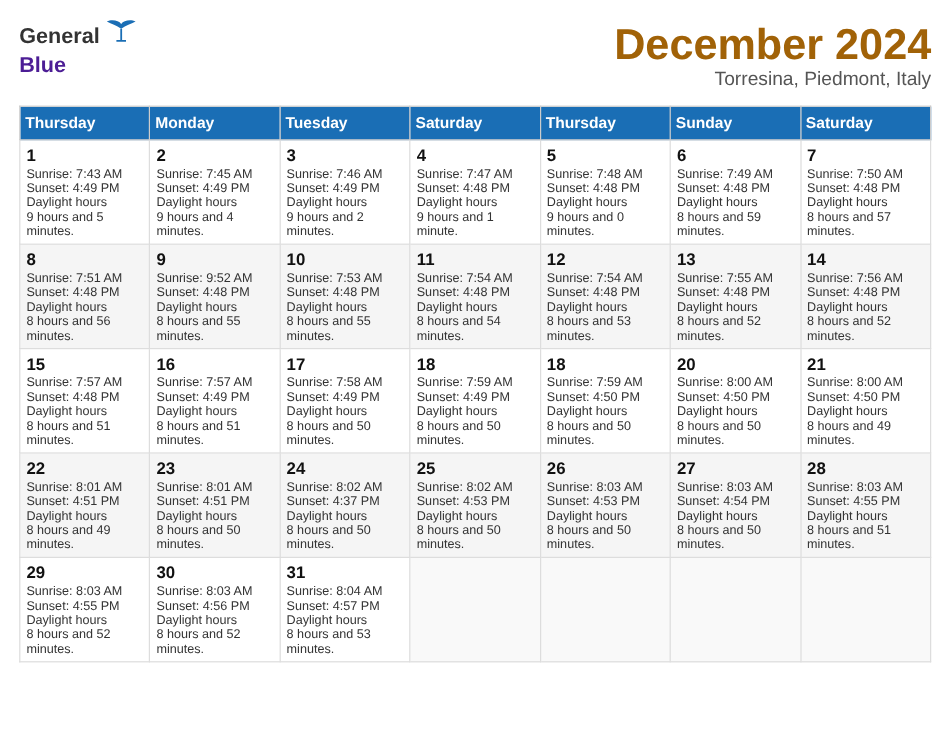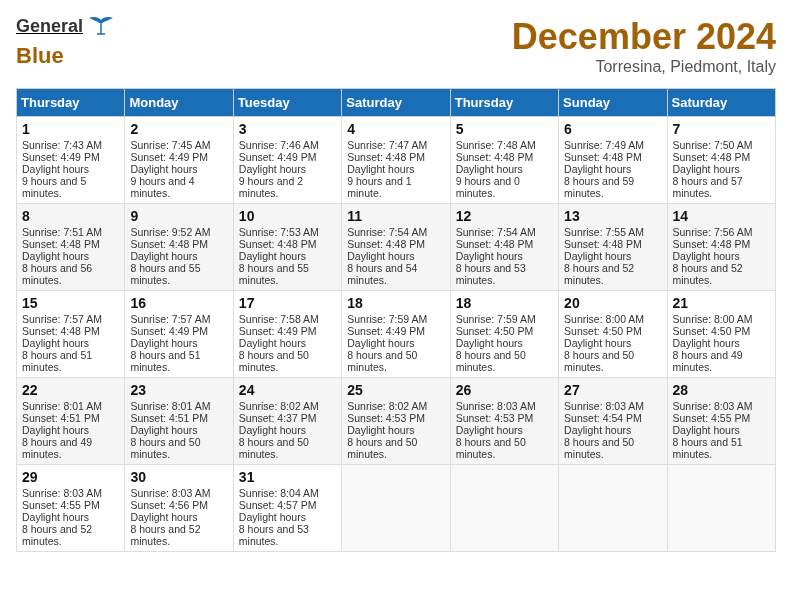--- a/index.html
+++ b/index.html
@@ -72,31 +72,31 @@
     .week-row td {
       height: 80px;
     }
   </style>
 </head>
 <body>
 
 <div class="header-area">
   <div class="logo">
     <div style="display:flex;flex-direction:column;align-items:center;">
-      <div style="display:flex;gap:2px;text-decoration:underline;">
+      <div style="display:flex;align-items:center;gap:2px;">
         <span style="font-size:18px;font-weight:bold;color:#333;">General</span>
         <span style="color:#1a6eb5;font-size:20px;margin-left:2px;">
           <svg width="28" height="22" viewBox="0 0 28 22" fill="none">
             <path d="M14 4 C16 1, 22 0, 26 2 C22 4, 18 5, 14 8 C10 5, 6 4, 2 2 C6 0, 12 1, 14 4Z" fill="#1a6eb5"></path>
             <path d="M14 8 L14 18" stroke="#1a6eb5" stroke-width="1.5"></path>
             <path d="M10 18 L18 18" stroke="#1a6eb5" stroke-width="1.5"></path>
           </svg>
         </span>
       </div>
-      <span style="font-size:22px;font-weight:bold;color:#a16207;align-self:flex-start;">Blue</span>
+      <span style="font-size:18px;font-weight:bold;color:#4c1d95;align-self:flex-start;">Blue</span>
     </div>
   </div>
   <div class="title-area">
     <div class="month-title">December 2024</div>
     <div class="subtitle">Torresina, Piedmont, Italy</div>
   </div>
 </div>
 
 <table>
   <thead>

